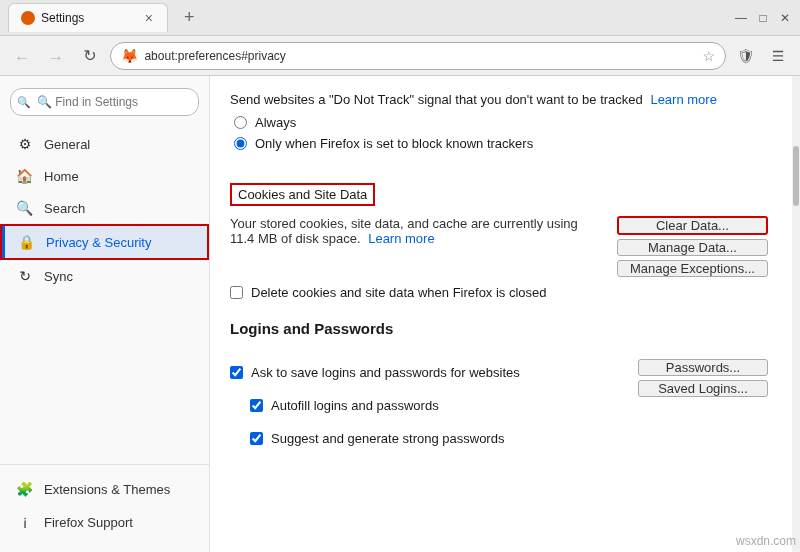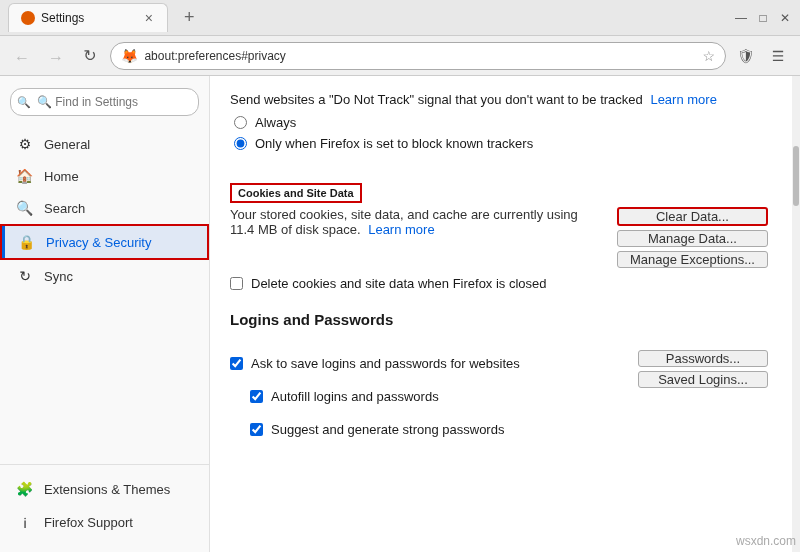--- a/index.html
+++ b/index.html
@@ -50,21 +50,21 @@
 
     
     .section { margin-bottom: 20px; }
     .dnt-section { margin-bottom: 16px; padding-bottom: 16px; }
     .dnt-label { font-size: 13px; margin-bottom: 8px; }
     .dnt-label a { color: #0060df; text-decoration: none; }
     .radio-group { display: flex; flex-direction: column; gap: 6px; margin-left: 4px; }
     .radio-item { display: flex; align-items: center; gap: 8px; font-size: 13px; }
     .radio-item input[type="radio"] { accent-color: #0060df; }
 
-    .section-title { font-size: 11px; font-weight: bold; margin-bottom: 4px; border-bottom: 1px solid #e0e0e0; padding-bottom: 6px; }
+    .section-title { font-size: 13px; font-weight: normal; margin-bottom: 10px; border-bottom: 1px solid #e0e0e0; padding-bottom: 6px; }
     .section-title.highlighted { border: 2px solid #cc0000; display: inline-block; padding: 2px 6px; }
     .cookies-row { display: flex; align-items: flex-start; justify-content: space-between; margin-bottom: 8px; }
     .cookies-desc { font-size: 13px; color: #333; flex: 1; max-width: 400px; }
     .cookies-desc a { color: #0060df; text-decoration: none; }
     .cookies-btns { display: flex; flex-direction: column; gap: 4px; margin-left: 16px; }
     .btn { border: 1px solid #aaa; background: #f0f0f0; padding: 0 12px; font-size: 13px; cursor: pointer; border-radius: 3px; min-width: 130px; text-align: center; color: #333; }
     .btn.highlighted { border: 2px solid #cc0000; }
     .checkbox-item { display: flex; align-items: center; gap: 8px; font-size: 13px; margin: 6px 0; }
     .checkbox-item input[type="checkbox"] { accent-color: #0060df; }
 

